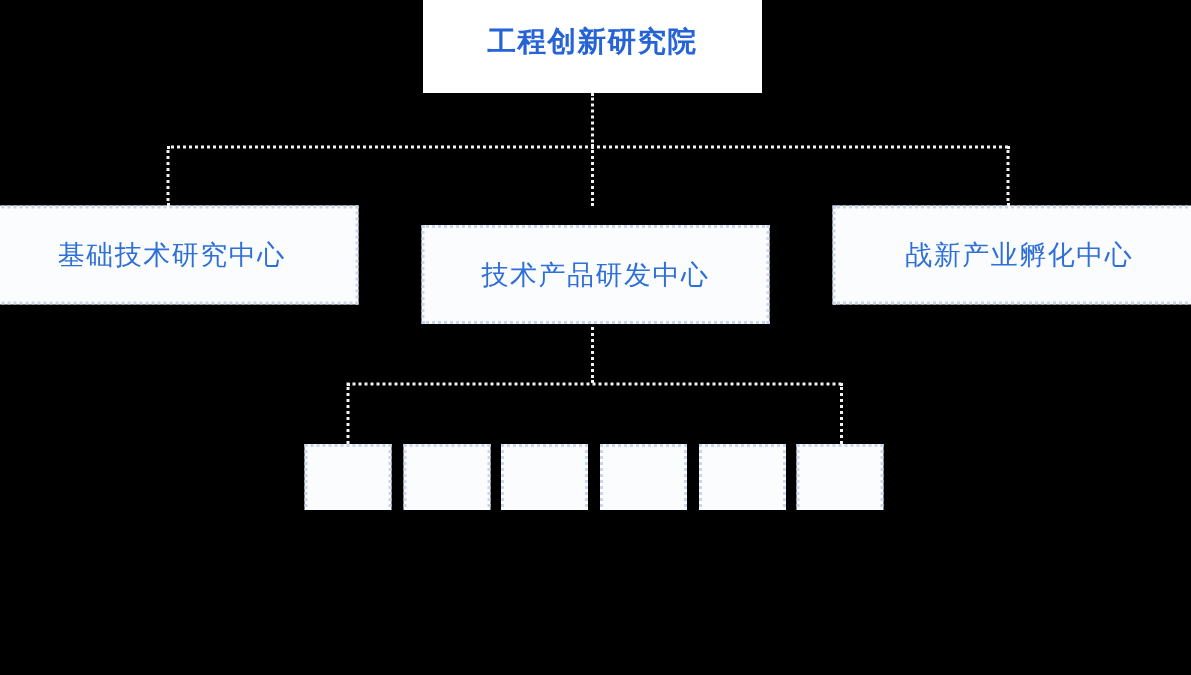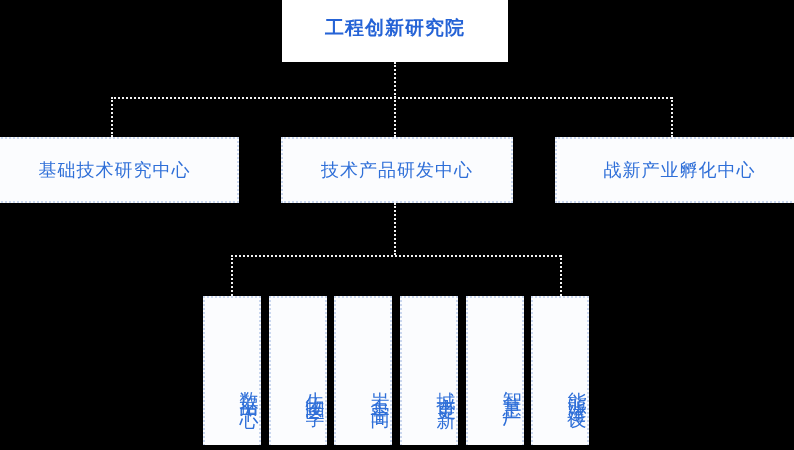--- a/index.html
+++ b/index.html
@@ -4,21 +4,21 @@
 <title>org-chart</title>
 <style>
   html, body {
     margin: 0;
     padding: 0;
     background: #000000;
   }
   #canvas {
     position: relative;
     width: 794px;
-    height: 445px;
+    height: 340px;
     background: #000000;
     overflow: hidden;
     font-family: "DejaVu Sans", "Liberation Sans", sans-serif;
   }
 
   
   .node {
     position: absolute;
     box-sizing: border-box;
     background: #ffffff;
@@ -48,21 +48,21 @@
   }
 
   
   .node.lvl2 {
     top: 137px;
     height: 66px;
     font-size: 18px;
     font-weight: normal;
   }
   .node.lvl2-a { left: -10px;  width: 249px; }
-  .node.lvl2-b { left: 281px;  width: 232px; }
+  .node.lvl2-b { left: 281px;  width: 232px; margin-top: 13px; }
   .node.lvl2-c { left: 555px;  width: 249px; }
 
   
   .node.lvl3 {
     top: 296px;
     height: 158px;
     width: 58px;
     font-size: 19px;
     writing-mode: vertical-rl;
     text-orientation: upright;

